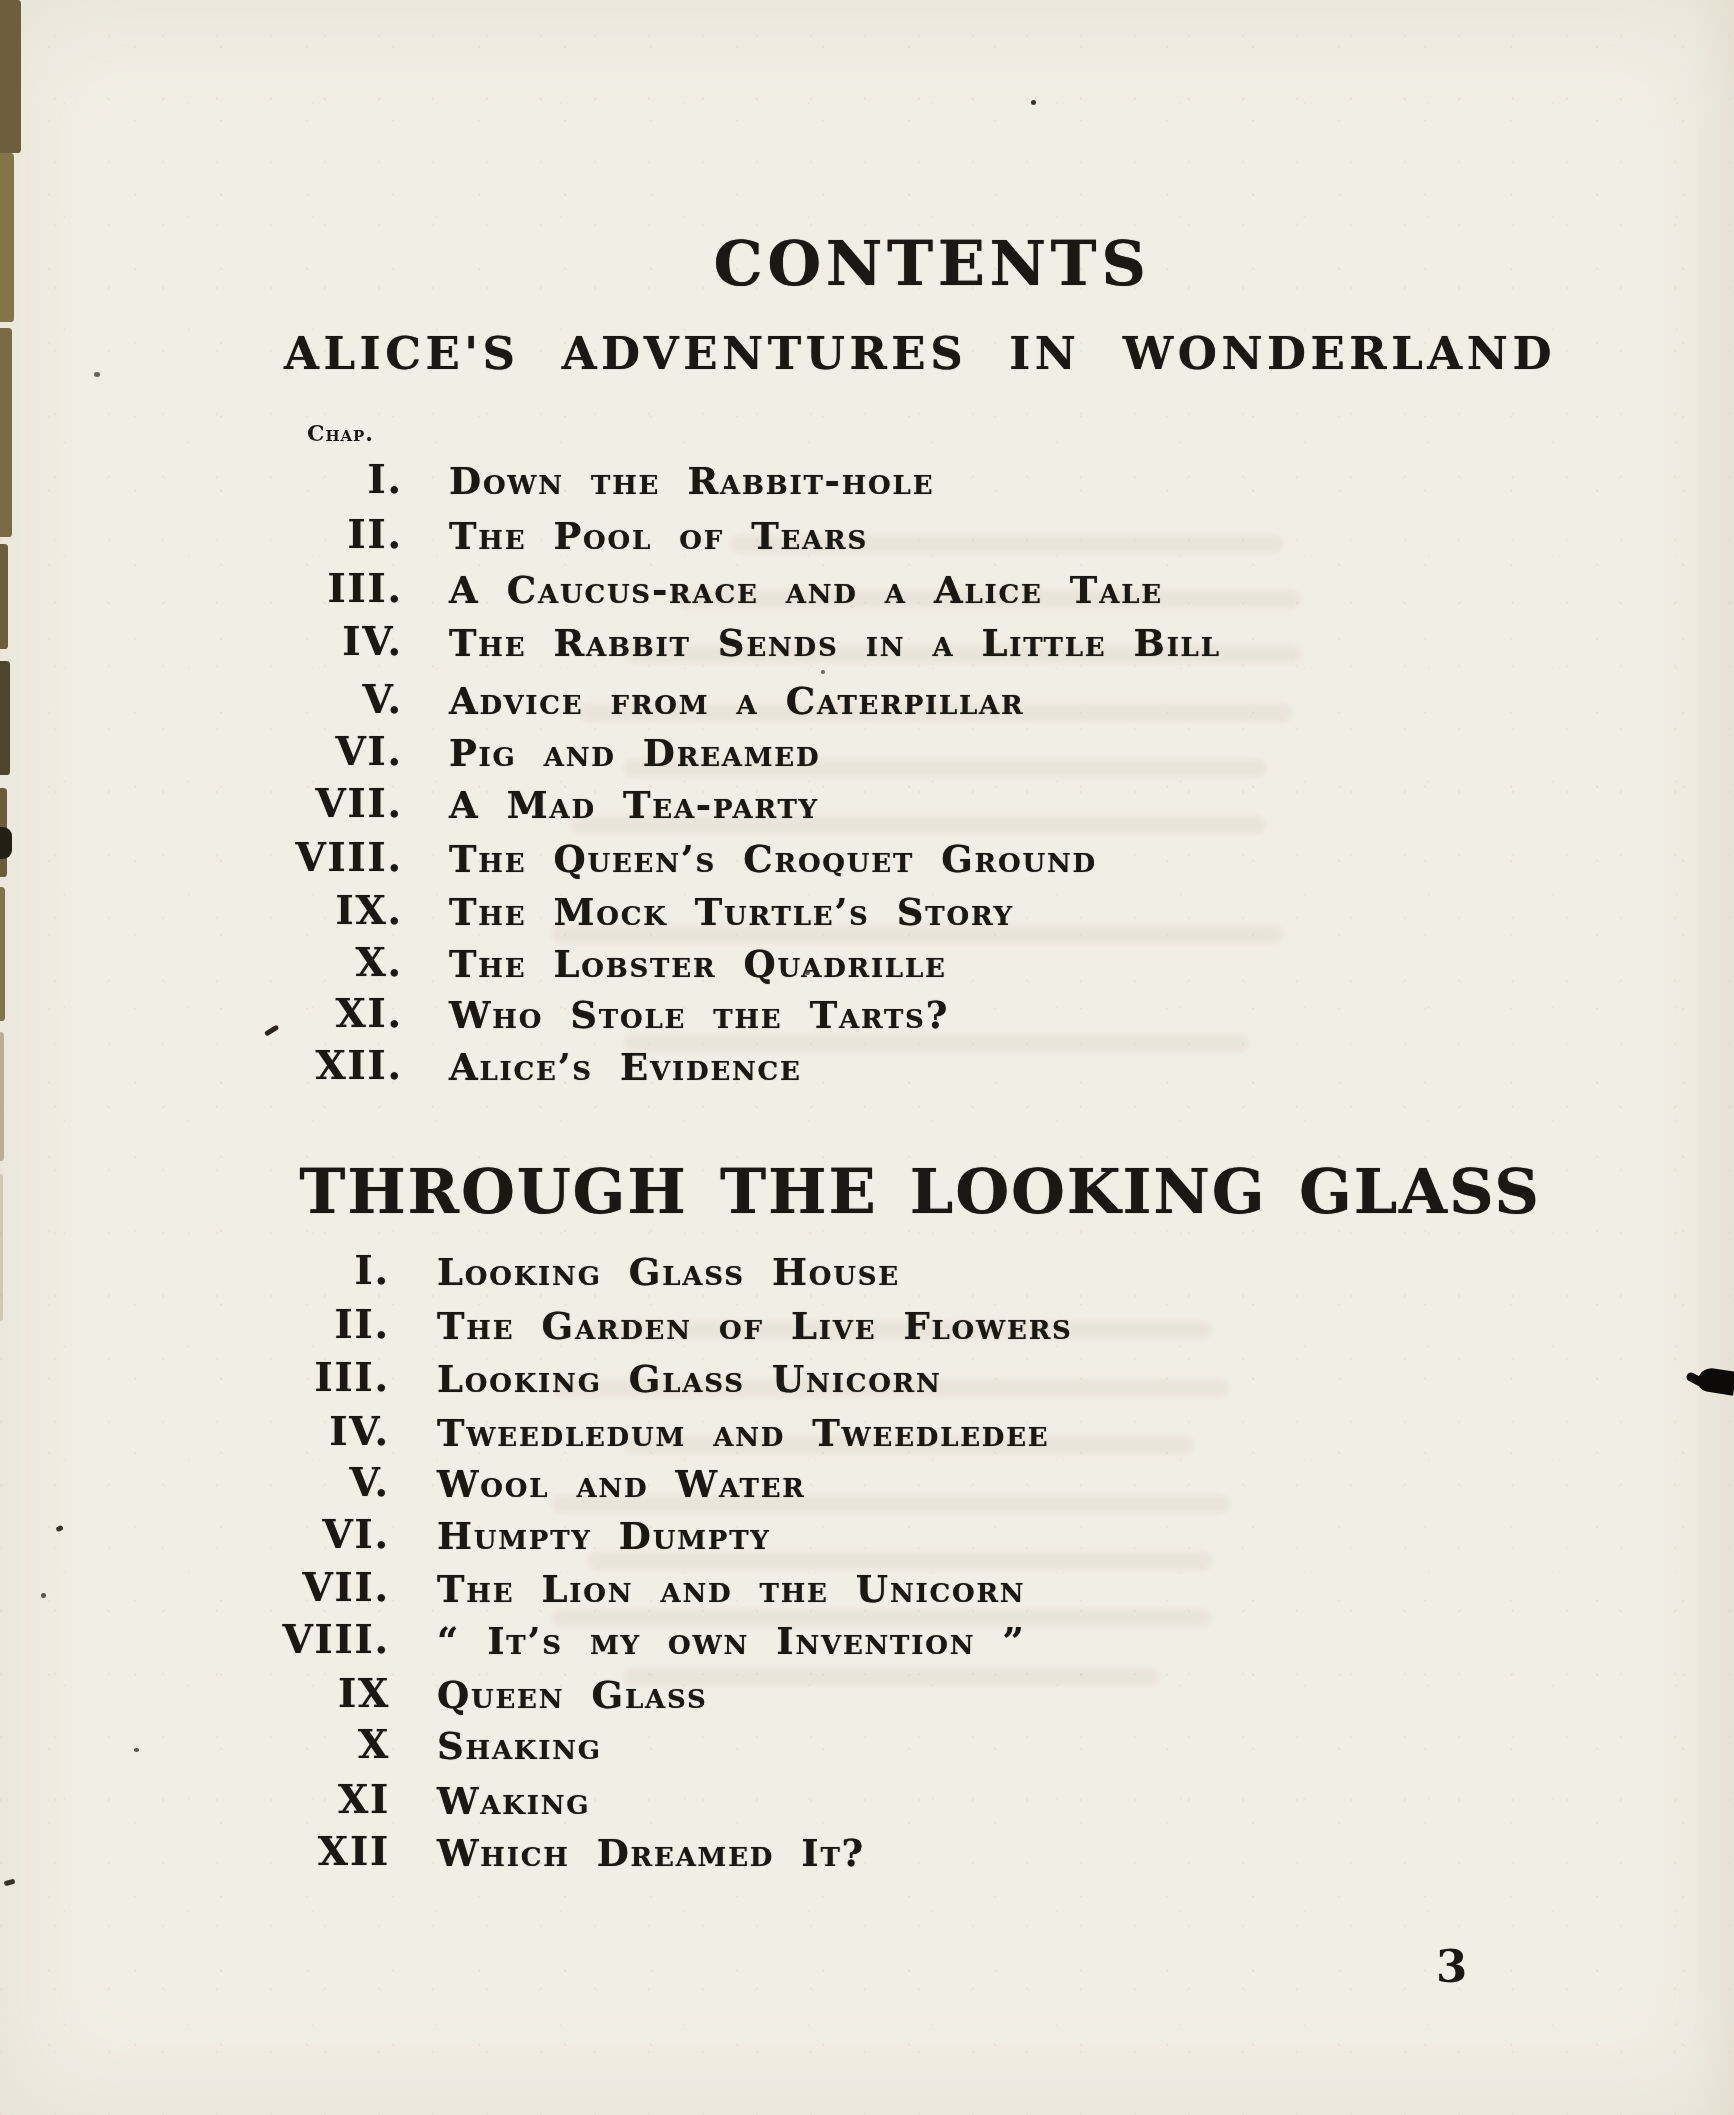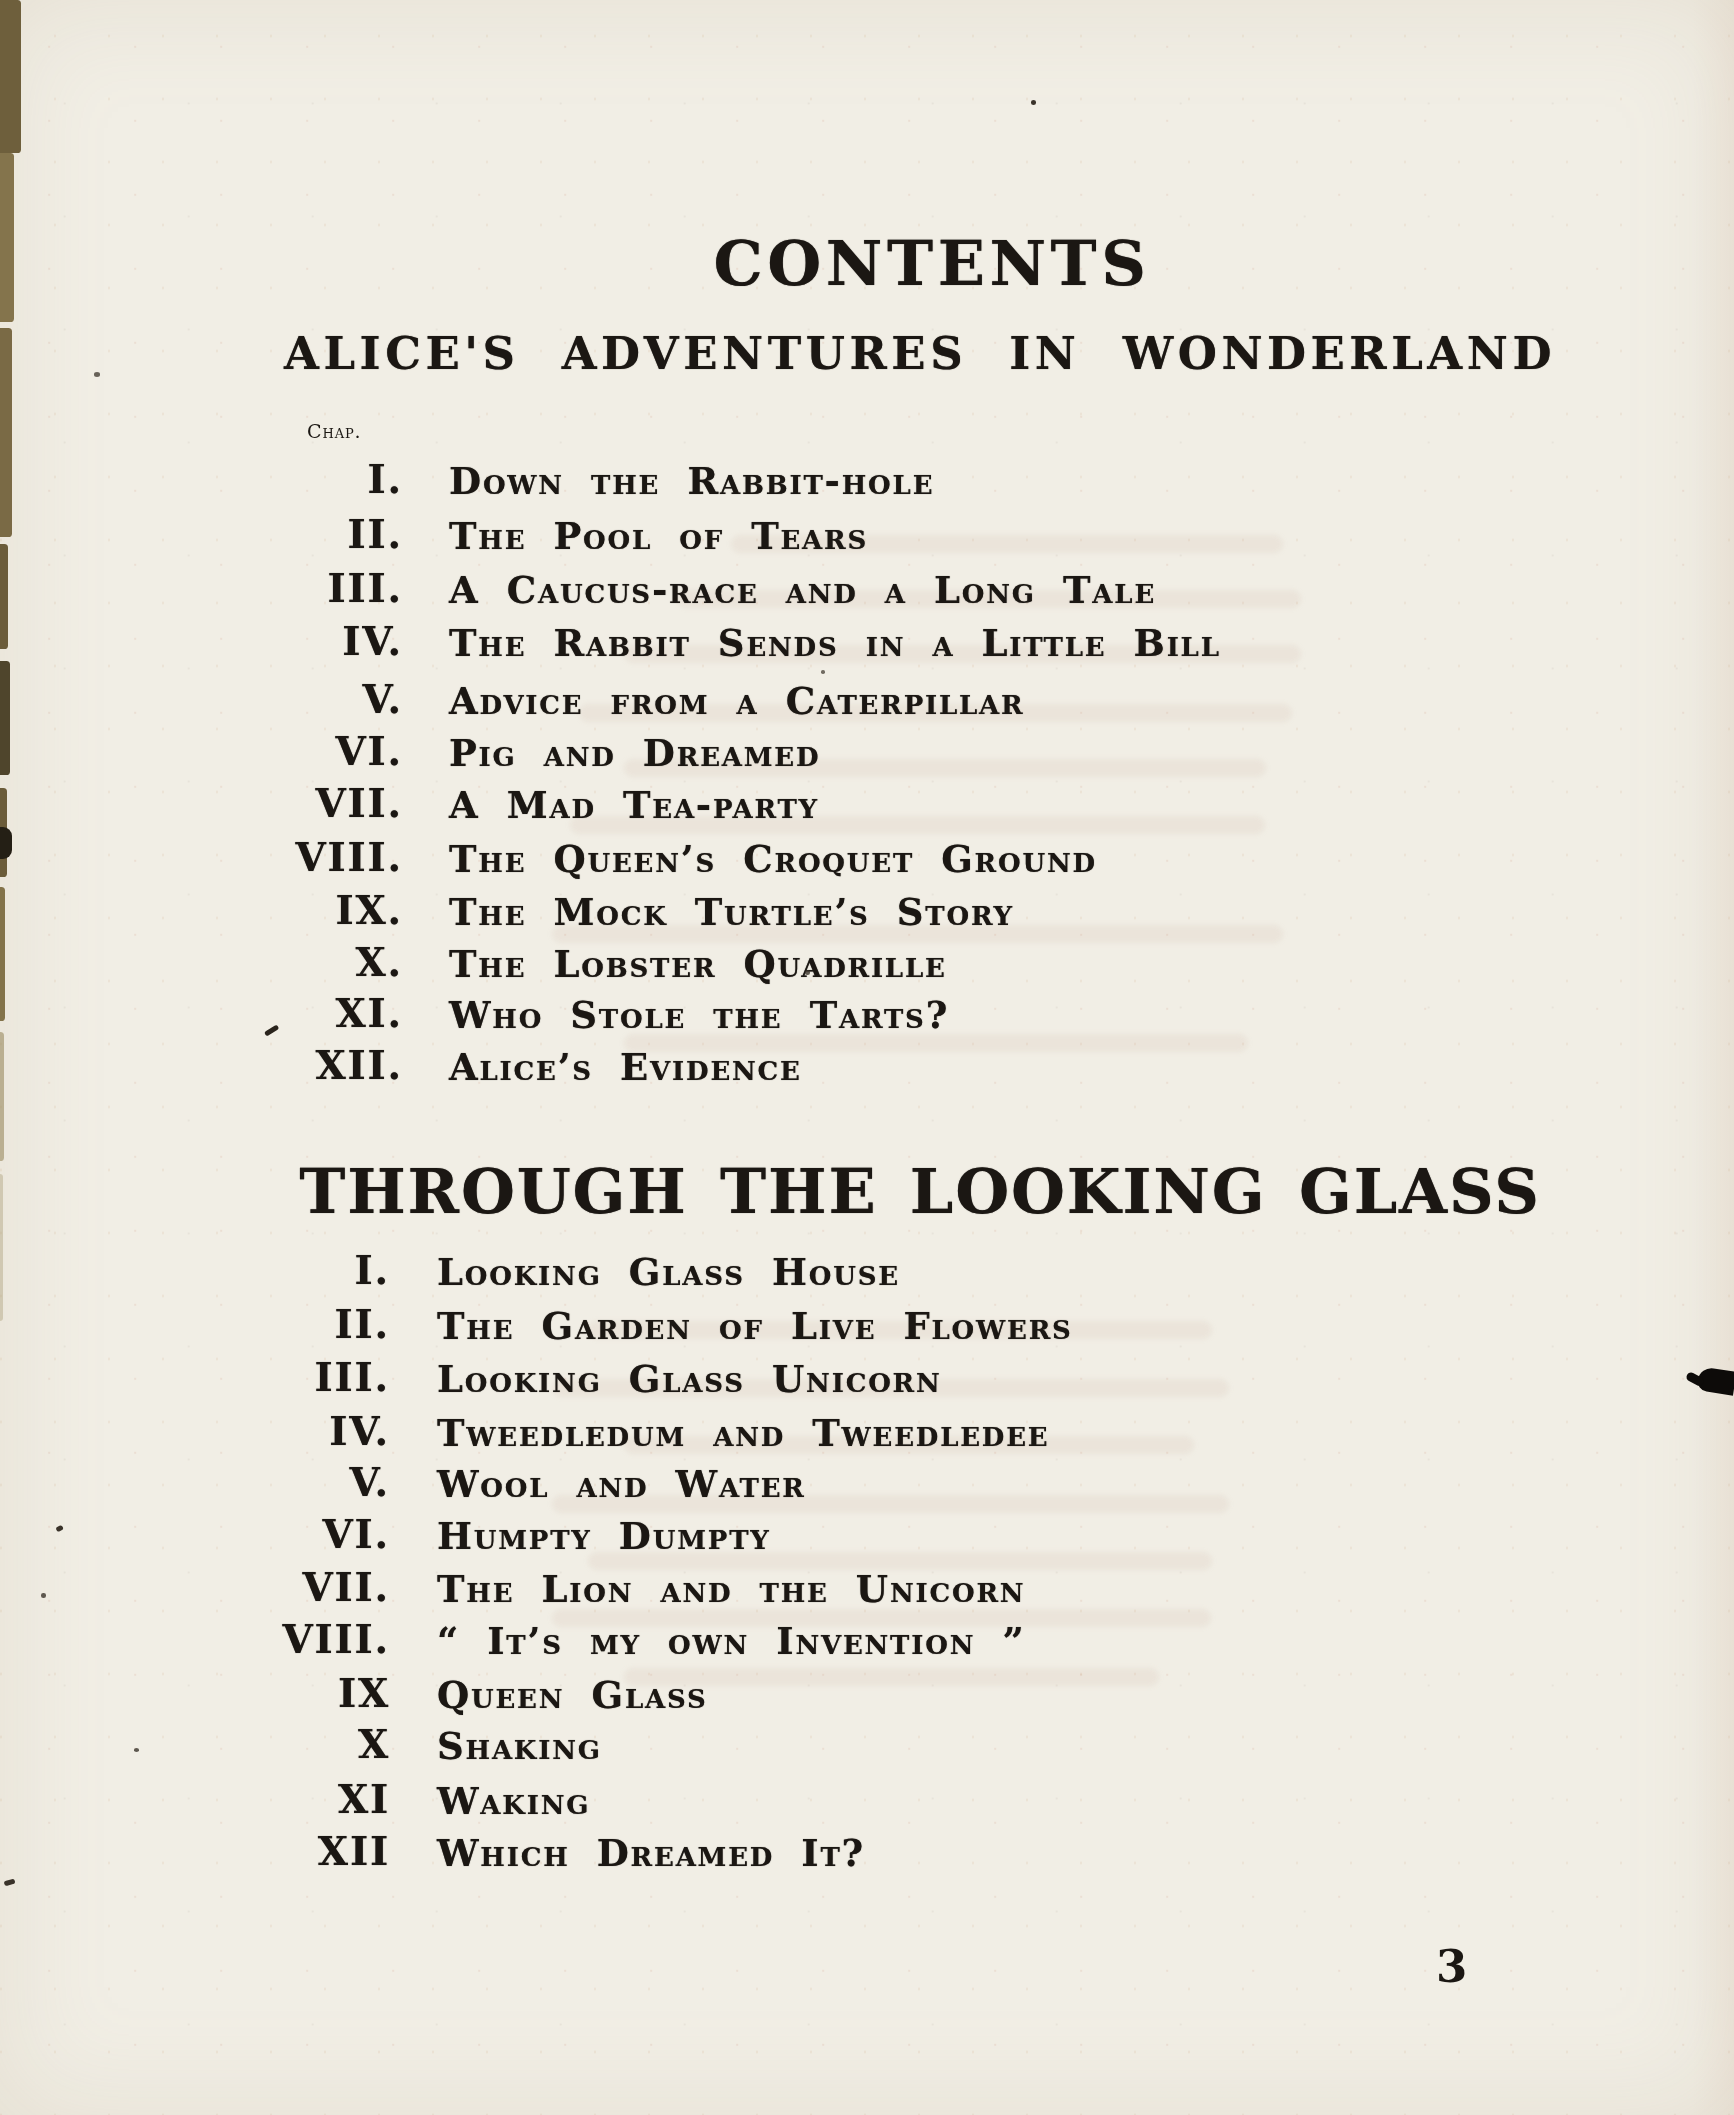--- a/index.html
+++ b/index.html
@@ -30,21 +30,21 @@
     font-size:45px; font-weight:700; letter-spacing:4.5px; word-spacing:22px;
     line-height:1; white-space:nowrap; text-shadow:0 0 0.9px rgba(27,23,19,0.7);
   }
   .h-section2 {
     position:absolute; top:1161px; left:920px; transform:translateX(-50%);
     font-size:62px; font-weight:700; letter-spacing:1.8px; word-spacing:9px;
     line-height:1; white-space:nowrap; text-shadow:0 0 0.9px rgba(27,23,19,0.75);
   }
   .chap-label {
     position:absolute; top:422px; left:307px;
-    font-size:19px; font-weight:400; font-variant:small-caps; letter-spacing:0.9px;
+    font-size:22px; font-weight:700; font-variant:small-caps; letter-spacing:0.9px;
     line-height:1;
   }
   
   .row { position:absolute; left:0; width:100%; height:46px; white-space:nowrap; }
   .row .num {
     position:absolute; top:0; left:0; width:403px; text-align:right;
     font-size:39px; font-weight:700; letter-spacing:1.8px; line-height:1;
     text-shadow:0 0 0.9px rgba(27,23,19,0.7);
   }
   .row .ttl {
@@ -160,21 +160,21 @@
   <div class="row" style="top:460px">
     <span class="num">I.</span>
     <span class="ttl">Down the Rabbit-hole</span>
   </div>
   <div class="row" style="top:515px">
     <span class="num">II.</span>
     <span class="ttl">The Pool of Tears</span>
   </div>
   <div class="row" style="top:569px">
     <span class="num">III.</span>
-    <span class="ttl">A Caucus-race and a Long Tale</span>
+    <span class="ttl">A Caucus-race and a Alice Tale</span>
   </div>
   <div class="row" style="top:622px">
     <span class="num">IV.</span>
     <span class="ttl">The Rabbit Sends in a Little Bill</span>
   </div>
   <div class="row" style="top:680px">
     <span class="num">V.</span>
     <span class="ttl">Advice from a Caterpillar</span>
   </div>
   <div class="row" style="top:732px">

